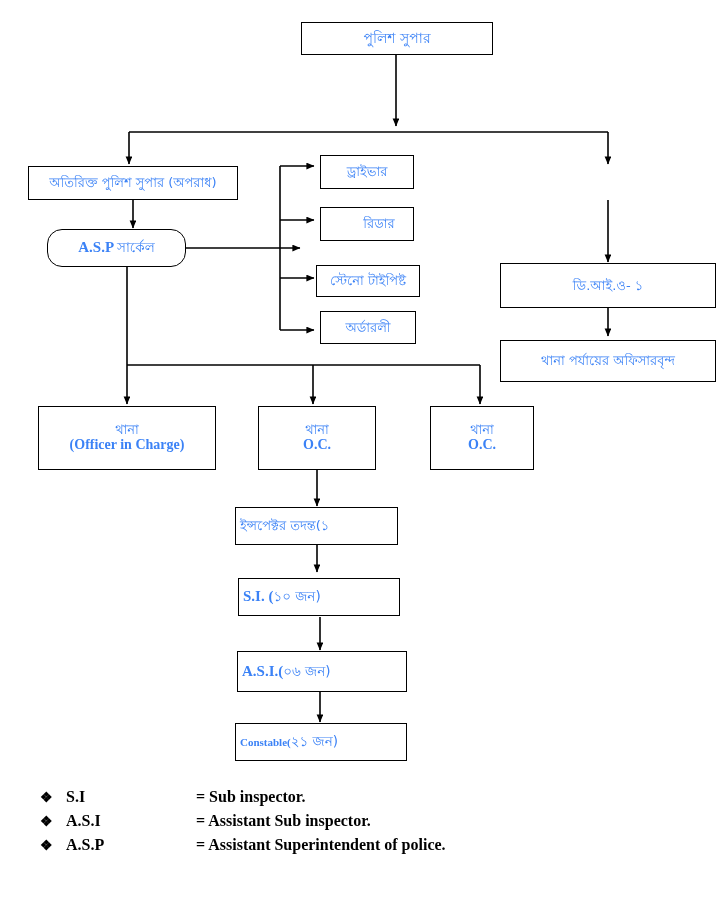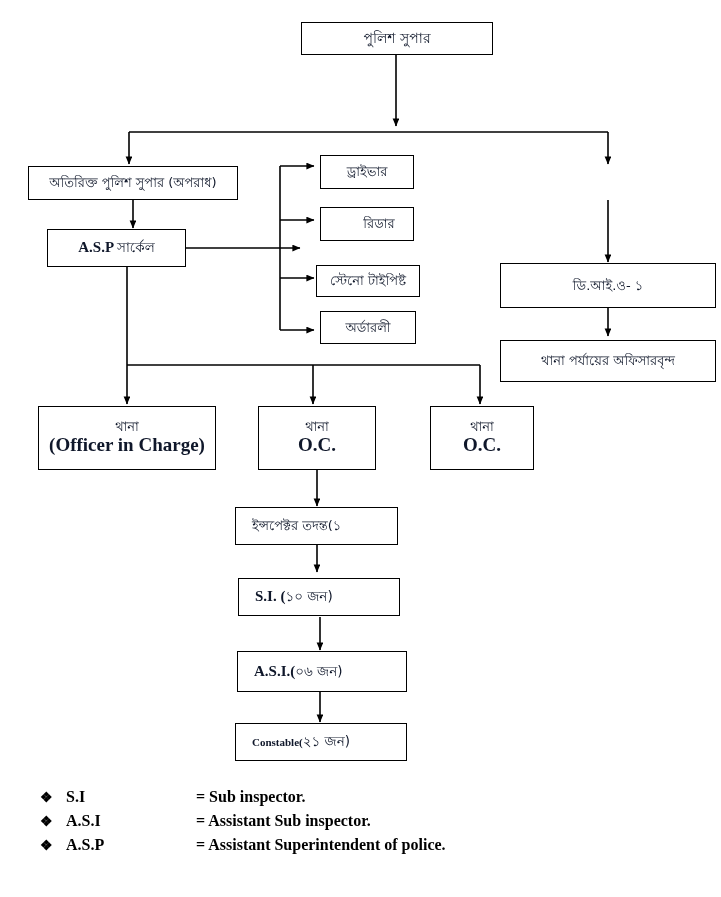--- a/index.html
+++ b/index.html
@@ -25,58 +25,58 @@
   .node {
     position: absolute;
     box-sizing: border-box;
     border: 1.6px solid #000000;
     background: #ffffff;
     display: flex;
     flex-direction: column;
     align-items: center;
     justify-content: center;
     text-align: center;
-    color: #0f172a;
+    color: #3b82f6;
     line-height: 1.18;
     z-index: 2;
   }
   .node .line1,
   .node .line2 {
     display: block;
     width: 100%;
   }
   .bn {
     font-family: "DejaVu Sans", "Liberation Sans", sans-serif;
     font-size: 14px;
     font-weight: 400;
   }
   .bn-sm {
     font-family: "DejaVu Sans", "Liberation Sans", sans-serif;
     font-size: 13px;
     font-weight: 400;
   }
   .en {
     font-family: "Liberation Serif", "DejaVu Serif", serif;
-    font-size: 19px;
+    font-size: 14px;
     font-weight: bold;
   }
   .mix {
     font-family: "Liberation Serif", "DejaVu Serif", serif;
     font-size: 15px;
     font-weight: bold;
   }
   .mix .bnpart {
     font-family: "DejaVu Sans", "Liberation Sans", sans-serif;
     font-size: 13.5px;
     font-weight: 400;
   }
   .align-left {
     align-items: flex-end;
     text-align: left;
-    padding-left: 16px;
+    padding-left: 4px;
   }
   
   #legend {
     position: absolute;
     left: 40px;
     top: 788px;
     width: 600px;
     z-index: 2;
   }
   .legend-row {
@@ -149,21 +149,21 @@
   </svg>
 
   <div class="node bn" style="left:301px; top:22px; width:192px; height:33px;">
     <span class="line1">পুলিশ সুপার</span>
   </div>
 
   <div class="node bn-sm" style="left:28px; top:166px; width:210px; height:34px;">
     <span class="line1">অতিরিক্ত পুলিশ সুপার (অপরাধ)</span>
   </div>
 
-  <div class="node mix" style="left:47px; top:229px; width:139px; height:38px;">
+  <div class="node mix" style="left:47px; top:229px; width:139px; height:38px;border-radius:15px;">
     <span class="line1">
       <span>A.S.P </span><span class="bnpart">সার্কেল</span>
     </span>
   </div>
 
   <div class="node bn-sm" style="left:320px; top:155px; width:94px; height:34px;">
     <span class="line1">ড্রাইভার</span>
   </div>
 
   <div class="node bn-sm" style="left:320px; top:207px; width:94px; height:34px;padding-left:24px;">

